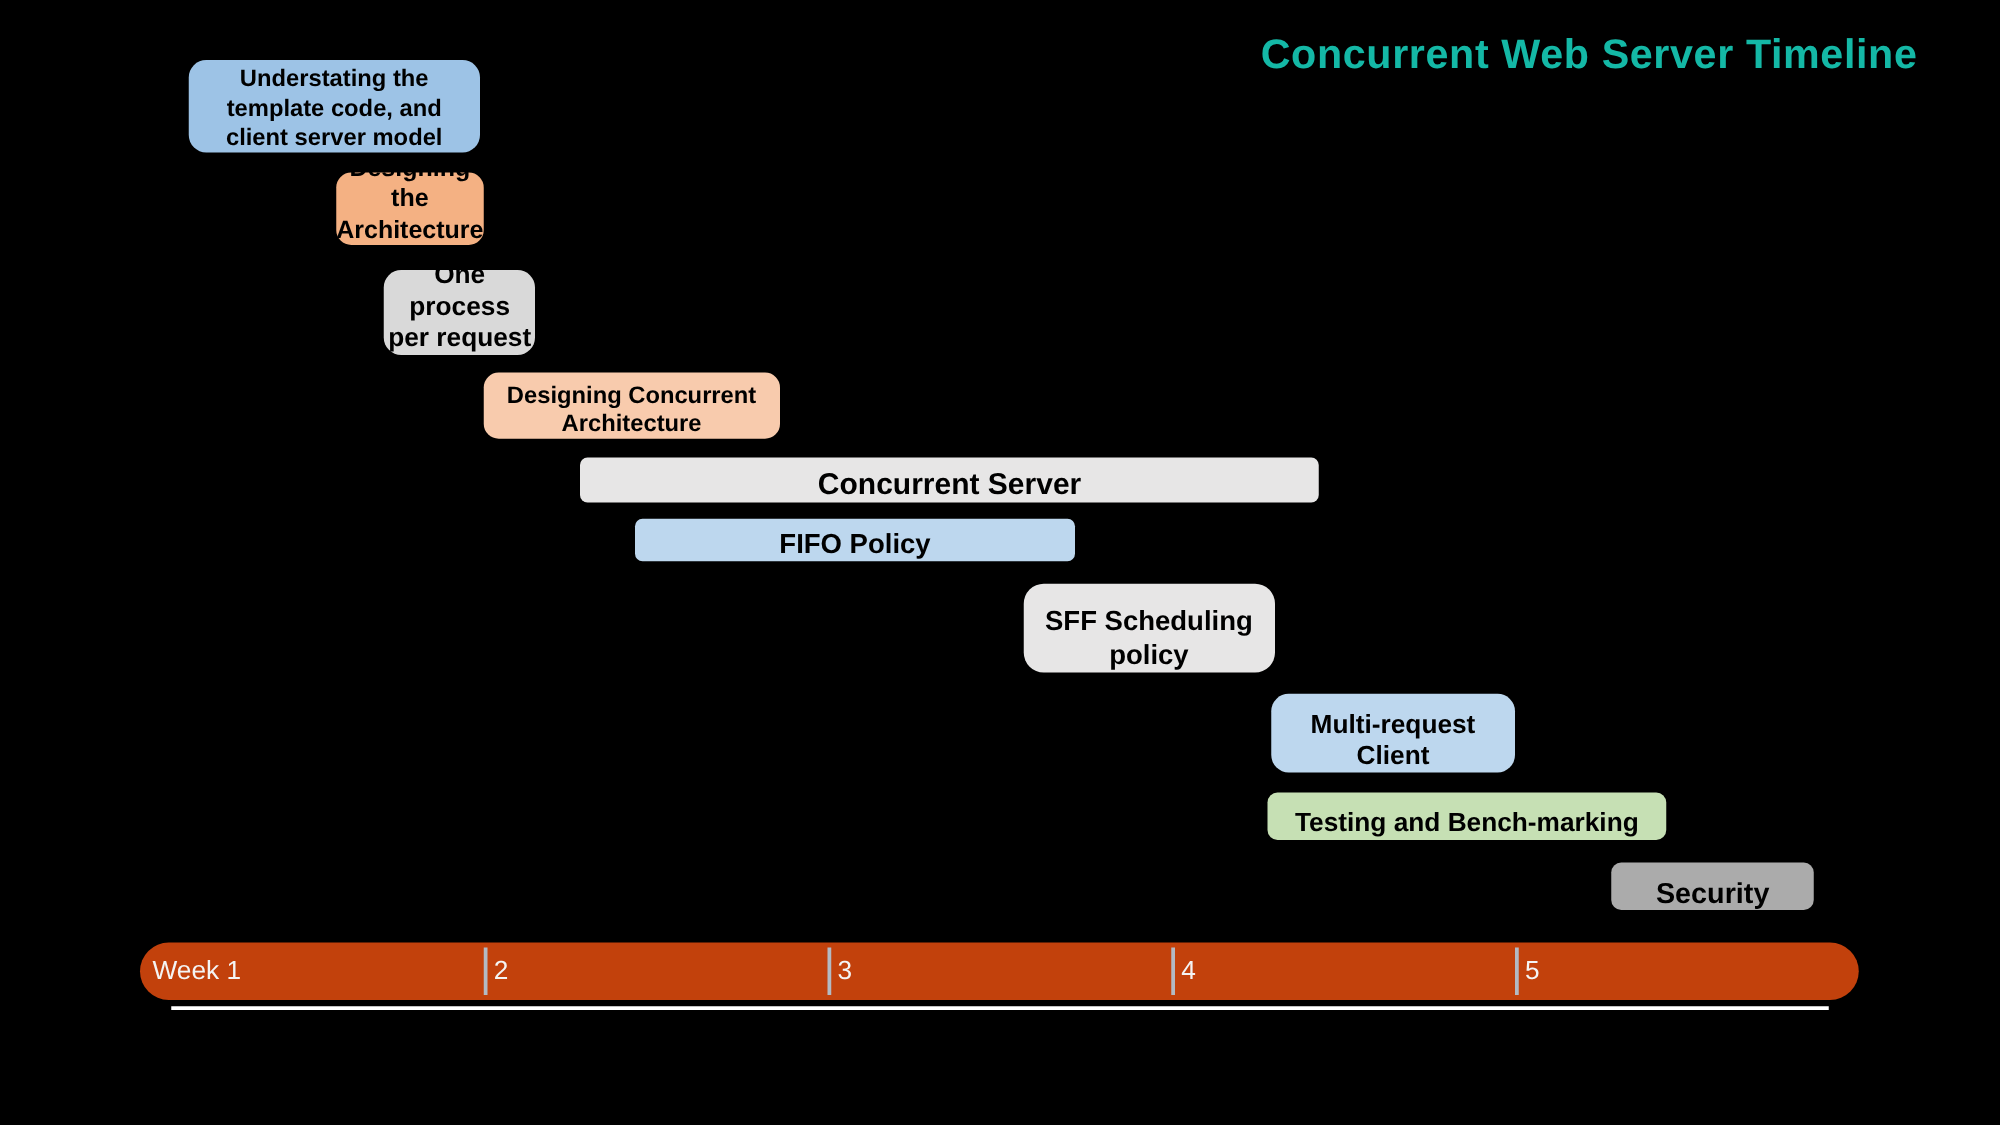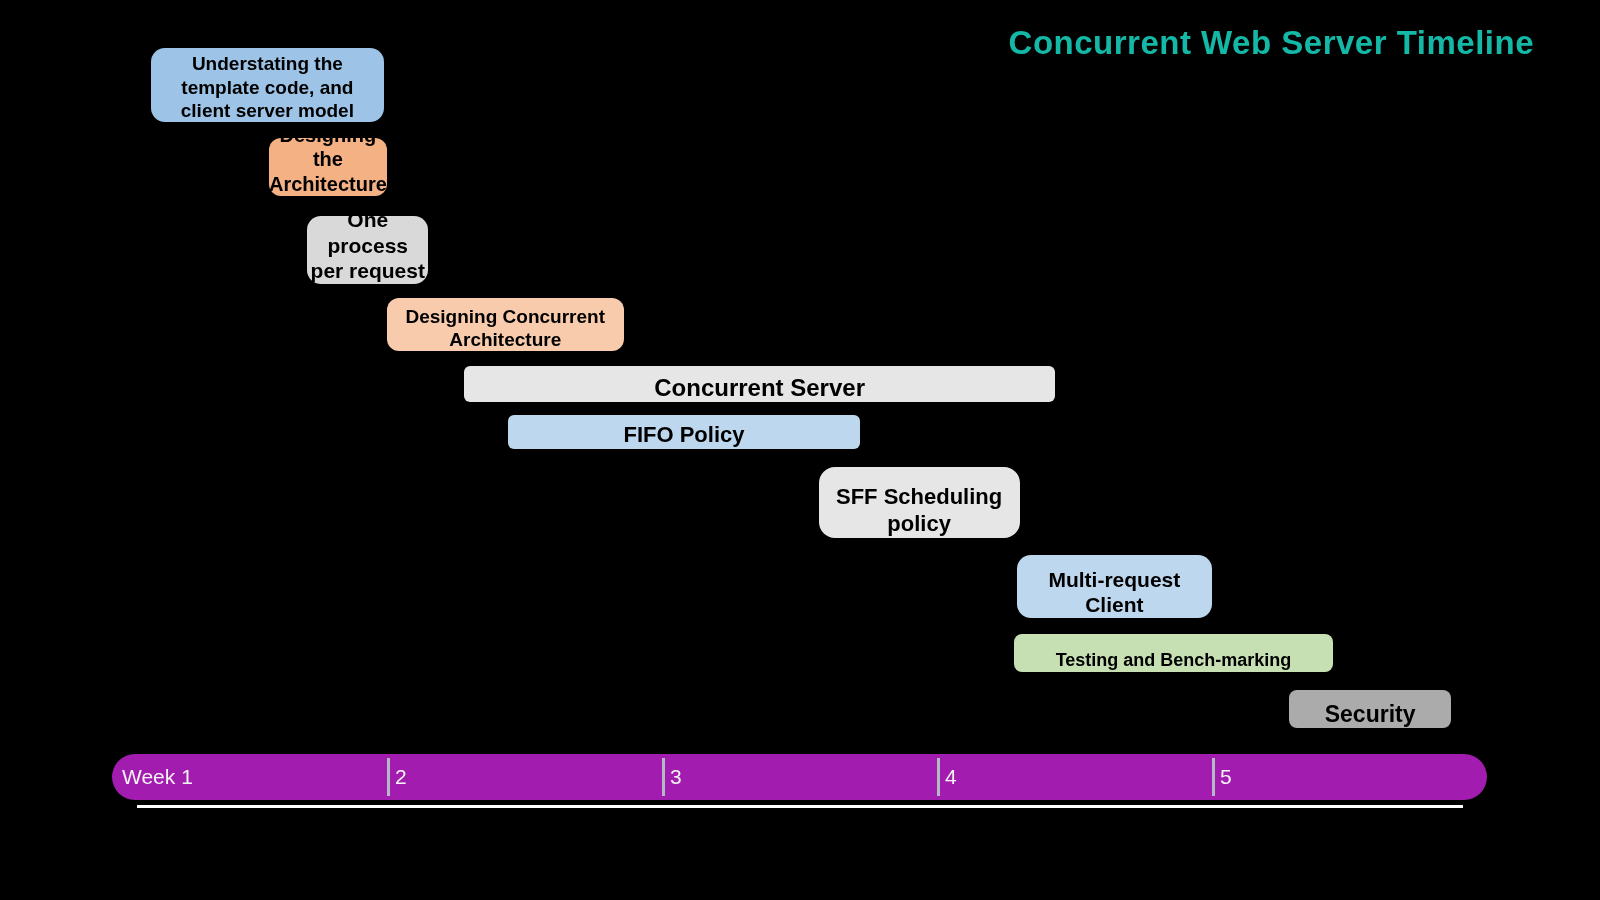--- a/index.html
+++ b/index.html
@@ -45,21 +45,21 @@
     white-space: pre-line;
     line-height: 1.22;
     overflow: visible;
   }
   .week-axis {
     position: absolute;
     left: 112px;
     top: 754px;
     width: 1375px;
     height: 46px;
-    background: #a21caf;
+    background: #c2410c;
     border-radius: 23px;
   }
   .week-label {
     position: absolute;
     top: 50%;
     transform: translateY(-50%);
     color: #f4f4f4;
     font-size: 21px;
     font-weight: 400;
     white-space: nowrap;
@@ -112,21 +112,21 @@
       </div>
       <div class="task-bar" style="left: 818.75px; width: 200.75px; top: 467px; height: 71px; background: rgb(231, 230, 230); border-radius: 16px;">
         <span class="task-label" style="font-size: 22px;">SFF Scheduling
 policy</span>
       </div>
       <div class="task-bar" style="left: 1016.75px; width: 195.25px; top: 555px; height: 63px; background: rgb(189, 215, 238); border-radius: 14px;">
         <span class="task-label" style="font-size: 21px;">Multi-request
 Client</span>
       </div>
       <div class="task-bar" style="left: 1014px; width: 319px; top: 634px; height: 38px; background: rgb(198, 224, 180); border-radius: 8px;">
-        <span class="task-label" style="font-size: 18px;">Testing and Bench-marking</span>
+        <span class="task-label" style="font-size: 21px;">Testing and Bench-marking</span>
       </div>
       <div class="task-bar" style="left: 1289px; width: 162.25px; top: 690px; height: 38px; background: rgb(171, 171, 171); border-radius: 8px;">
         <span class="task-label" style="font-size: 23px;">Security</span>
       </div>
     </div>
 
   <div class="week-axis" id="week-axis">
       <span class="week-label" style="left: 10px;">Week 1</span>
       <div class="week-divider" style="left: 275px;"></div>
       <span class="week-label" style="left: 283px;">2</span>

